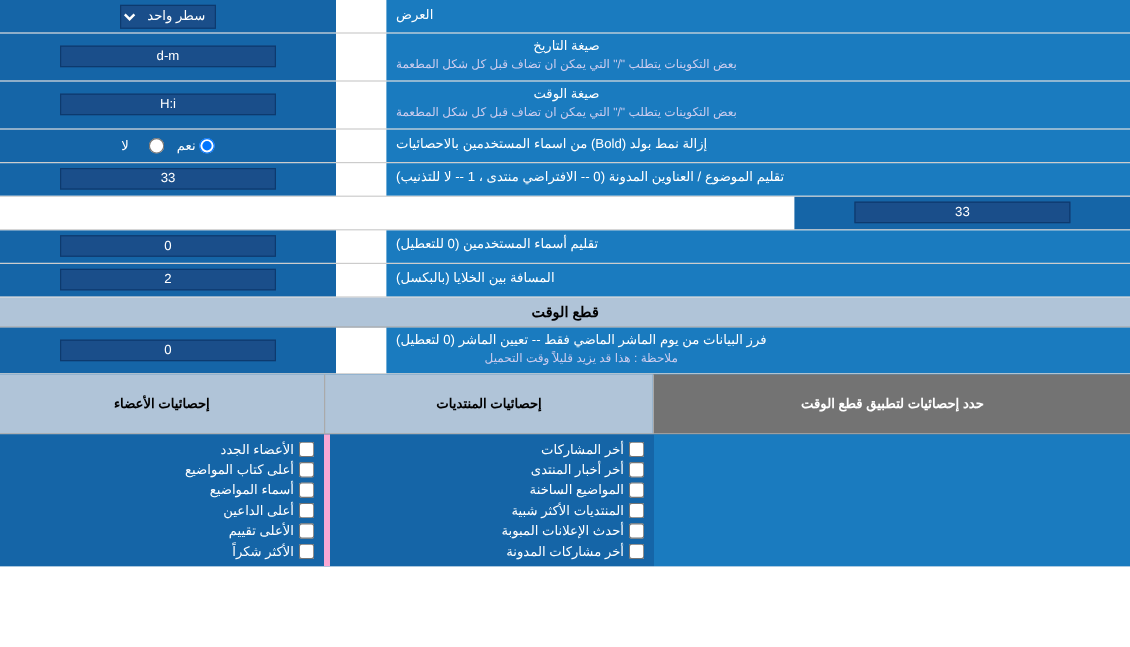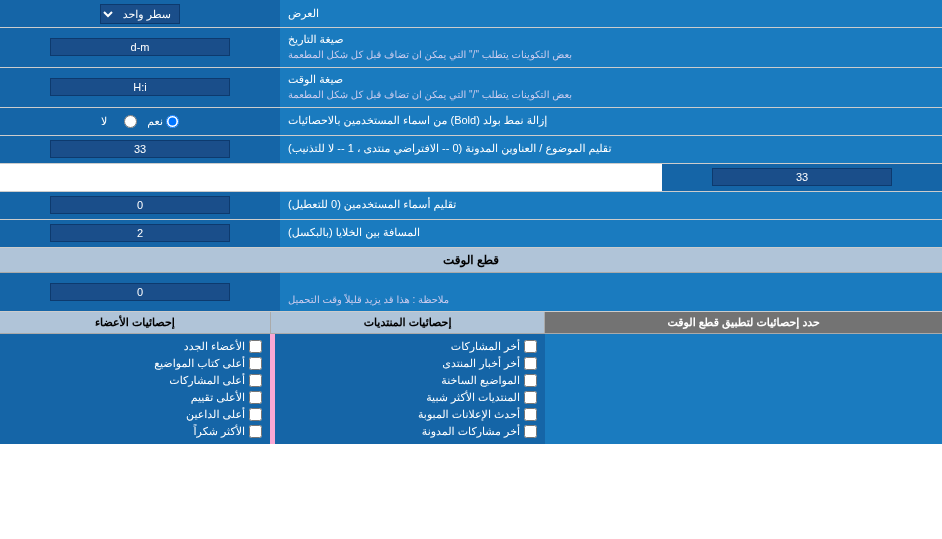--- a/index.html
+++ b/index.html
@@ -20,23 +20,24 @@
       min-height: 28px;
     }
     .row-label {
       flex: 1;
       background: #1a7bbf;
       color: #fff;
       padding: 4px 8px;
       display: flex;
       align-items: center;
       justify-content: flex-end;
-      text-align: left;
+      text-align: center;
       font-size: 11px;
       line-height: 1.4;
+      margin-left: 42px;
     }
     .row-input {
       width: 280px;
       background: #1565a7;
       display: flex;
       align-items: center;
       justify-content: center;
       padding: 3px 6px;
     }
     .row-input input[type="text"] {
@@ -176,39 +177,39 @@
     </div>
   </div>
 
   <div class="section-header">
     <span>قطع الوقت</span>
   </div>
 
   <div class="row">
     <div class="row-label wide-label">
       <span>
-        <br>
+        <span>فرز البيانات من يوم الماشر الماضي فقط -- تعيين الماشر (0 لتعطيل)</span><br>
         <small>ملاحظة : هذا قد يزيد قليلاً وقت التحميل</small>
       </span>
     </div>
     <div class="row-input">
       <input type="text" value="0" style="">
     </div>
   </div>
 
   <div style="background:#1565a7;">
     <div style="display:flex;">
 
       <div style="flex:1.5;background:#737373;color:#fff;font-size:11px;font-weight:bold;text-align:center;padding:4px 8px;border-left:1px solid #aaa;border-bottom:1px solid #aaa;display:flex;align-items:center;justify-content:center;">
         <span>حدد إحصائيات لتطبيق قطع الوقت</span>
       </div>
       <div style="flex:1;background:#b0c4d8;color:#000;font-size:11px;font-weight:bold;text-align:center;padding:4px 10px;border-left:1px solid #aaa;border-bottom:1px solid #aaa;display:flex;align-items:center;justify-content:center;">
         <span>إحصائيات المنتديات</span>
       </div>
-      <div style="flex:1;background:#b0c4d8;color:#000;font-size:11px;font-weight:bold;text-align:center;padding:4px 8px;border-bottom:1px solid #aaa;display:flex;justify-content:center;">
+      <div style="flex:1;background:#b0c4d8;color:#000;font-size:11px;font-weight:bold;text-align:center;padding:18px 8px;border-bottom:1px solid #aaa;display:flex;justify-content:center;">
         <span>إحصائيات الأعضاء</span>
       </div>
     </div>
 
     <div style="display:flex;">
 
       <div style="flex:1.5;background:#1a7bbf;padding:4px 8px;"></div>
 
       <div style="flex:1;padding:4px 8px;background:#1565a7;border-left:5px solid #f9a8d4;">
         <div class="checkbox-item">
@@ -241,31 +242,31 @@
         <div class="checkbox-item">
           <input type="checkbox" style="">
           <span>الأعضاء الجدد</span>
         </div>
         <div class="checkbox-item">
           <input type="checkbox" style="">
           <span>أعلى كتاب المواضيع</span>
         </div>
         <div class="checkbox-item">
           <input type="checkbox" style="">
-          <span>أعلى المشاركات</span>
+          <span>أسماء المواضيع</span>
+        </div>
+        <div class="checkbox-item">
+          <input type="checkbox" style="">
+          <span>أعلى الداعين</span>
         </div>
         <div class="checkbox-item">
           <input type="checkbox" style="">
           <span>الأعلى تقييم</span>
         </div>
         <div class="checkbox-item">
           <input type="checkbox" style="">
-          <span>أعلى الداعين</span>
-        </div>
-        <div class="checkbox-item">
-          <input type="checkbox" style="">
           <span>الأكثر شكراً</span>
         </div>
       </div>
     </div>
   </div>
 
 </div>
 
 </body></html>

